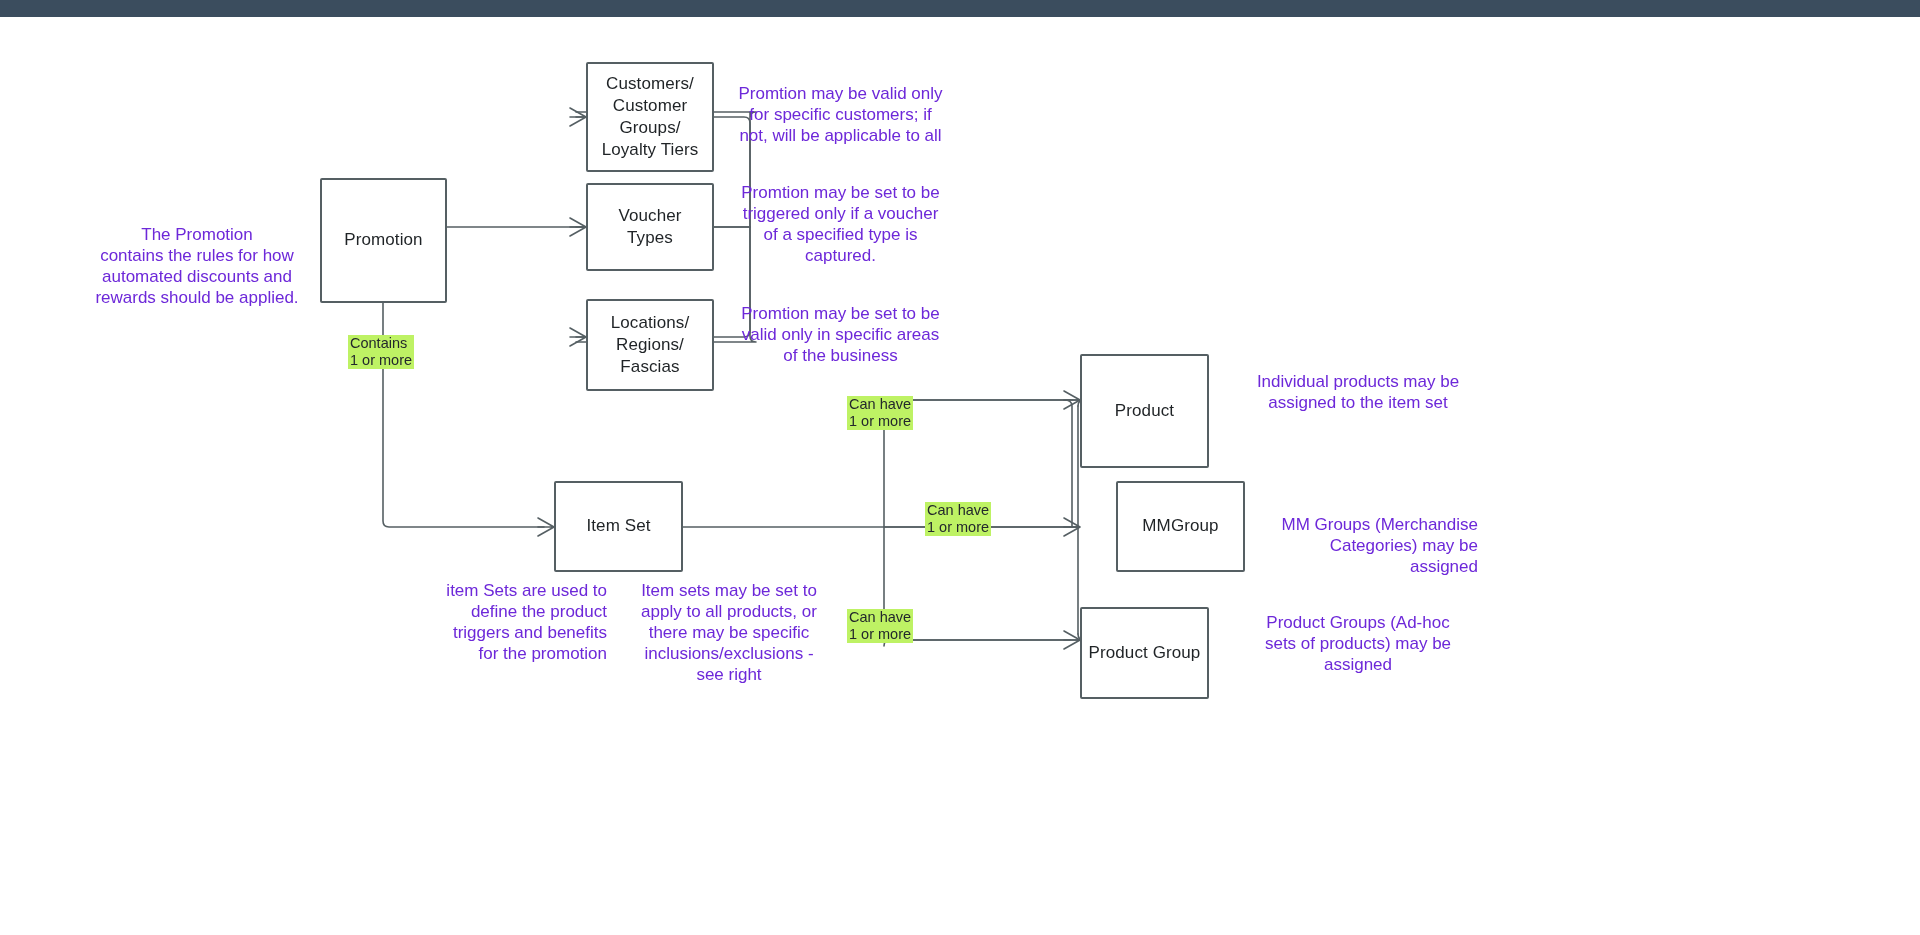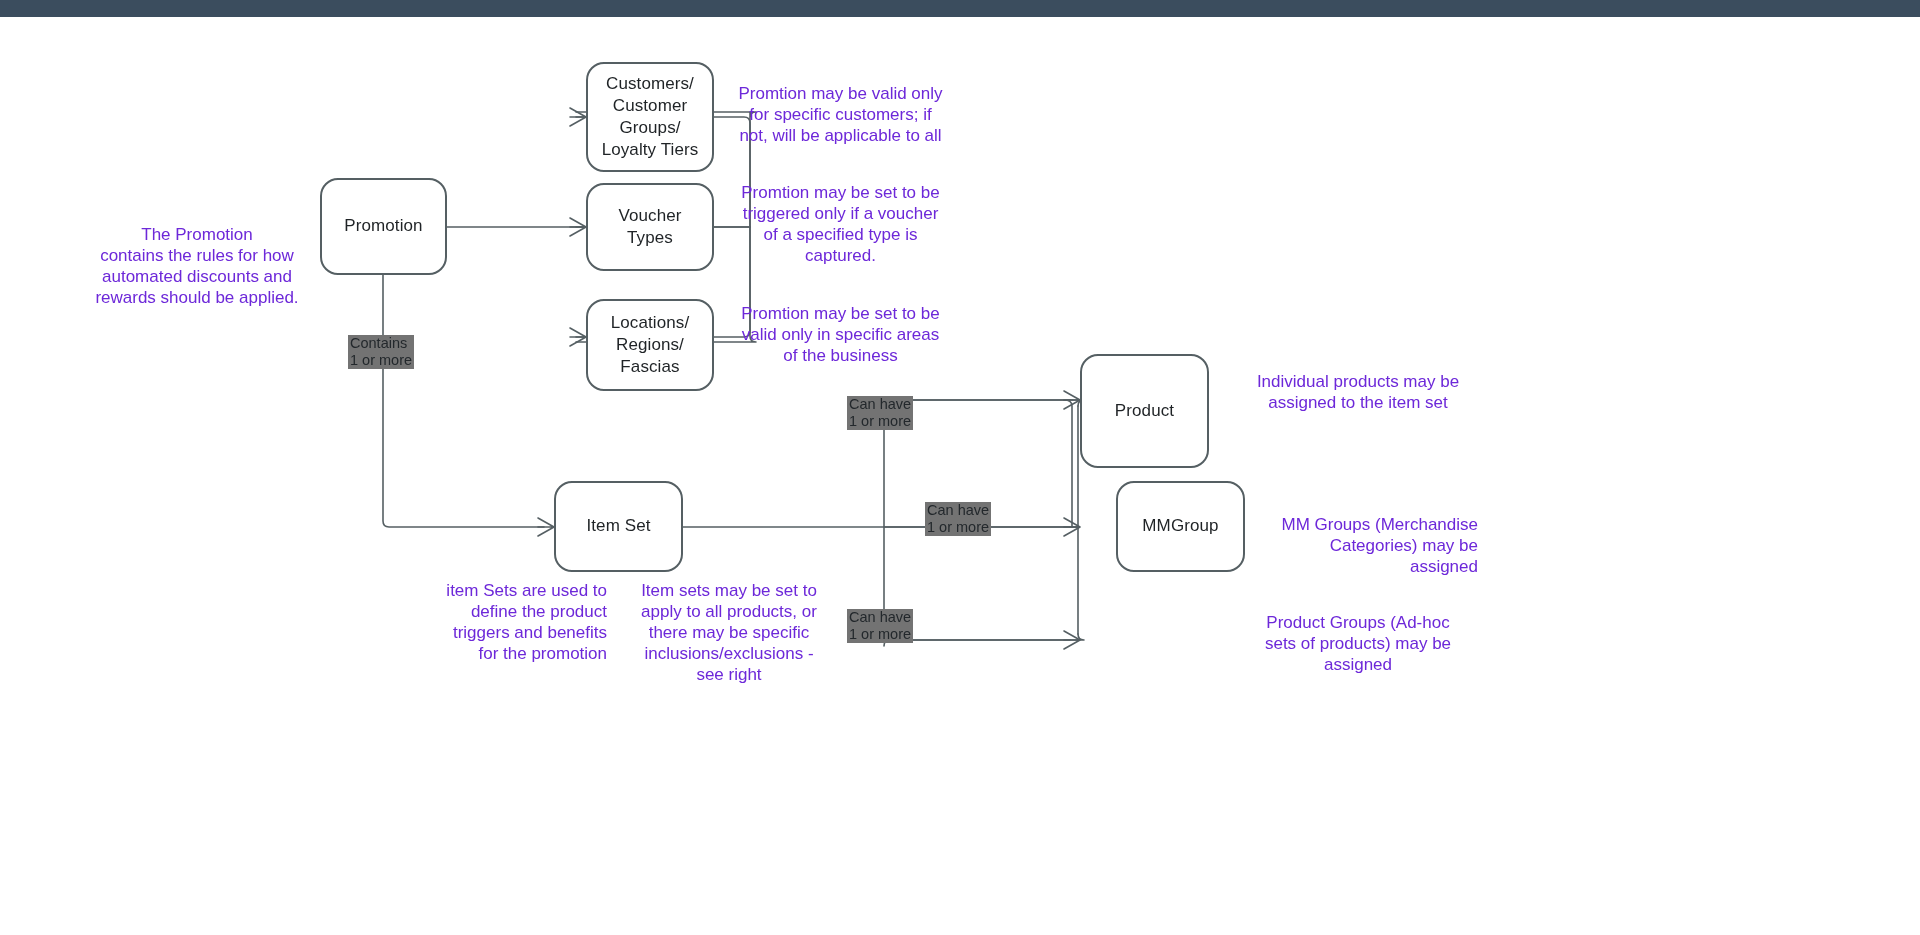--- a/index.html
+++ b/index.html
@@ -32,21 +32,21 @@
     position: absolute;
     left: 0; top: 0;
     width: 1920px;
     height: 935px;
     pointer-events: none;
   }
   .node {
     position: absolute;
     box-sizing: border-box;
     border: 2px solid #555f63;
-    border-radius: 18px;
+    border-radius: 2px;
     background: #ffffff;
     display: flex;
     align-items: center;
     justify-content: center;
     text-align: center;
     color: #1f2326;
     font-size: 17px;
     line-height: 1.30;
     letter-spacing: 0.1px;
   }
@@ -59,21 +59,21 @@
     line-height: 1.24;
     white-space: pre-line;
   }
   .edge-label {
     position: absolute;
     color: #23282c;
     font-size: 14.5px;
     line-height: 1.18;
     white-space: pre-line;
     text-align: left;
-    background: #737373;
+    background: #bef264;
     padding: 0 2px;
   }
 </style>
 </head>
 <body>
 
 <div id="topbar"></div>
 
 <div id="canvas">
 
@@ -109,21 +109,21 @@
       <path d="M884,640 L1070,640"></path>
 
       <path d="M1080,400 L1064,391 M1080,400 L1064,400 M1080,400 L1064,409"></path>
       <path d="M1080,527 L1064,518 M1080,527 L1064,527 M1080,527 L1064,536"></path>
       <path d="M1080,640 L1064,631 M1080,640 L1064,640 M1080,640 L1064,649"></path>
 
       <path d="M884,400 L884,640"></path>
     </g>
   </svg>
 
-  <div class="node" style="left:320px; top:178px; width:127px; height:97px;">
+  <div class="node" style="left:320px; top:178px; width:127px; height:125px;">
     <span>Promotion</span>
   </div>
 
   <div class="node" style="left:586px; top:62px; width:128px; height:110px;">
     <span>Customers/
 Customer
 Groups/
 Loyalty Tiers</span>
   </div>
 
@@ -143,20 +143,24 @@
   </div>
 
   <div class="node" style="left:1080px; top:354px; width:129px; height:114px;">
     <span>Product</span>
   </div>
 
   <div class="node" style="left:1080px; top:481px; width:129px; height:91px;margin-left:36px;">
     <span>MMGroup</span>
   </div>
 
+  <div class="node" style="left:1080px; top:607px; width:129px; height:92px;">
+    <span>Product
+Group</span>
+  </div>
 
   <div class="note" style="left:77px; top:224px; width:240px;">The Promotion
 contains the rules for how
 automated discounts and
 rewards should be applied.</div>
 
   <div class="note" style="left:718px; top:83px; width:245px;">Promtion may be valid only
 for specific customers; if
 not, will be applicable to all</div>
 

